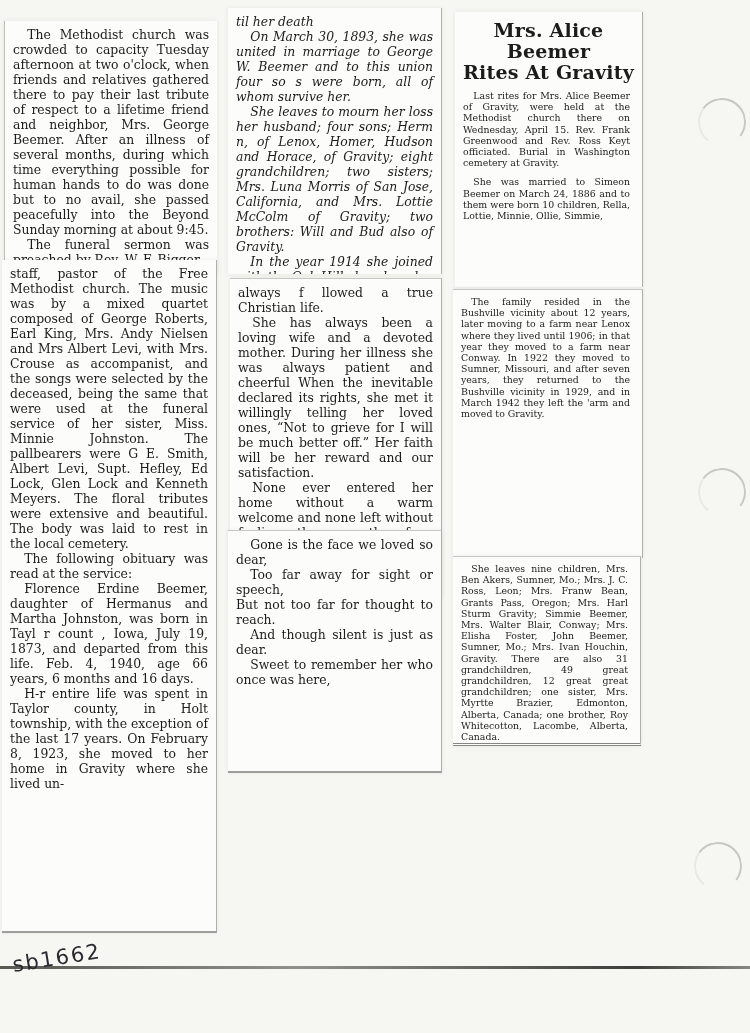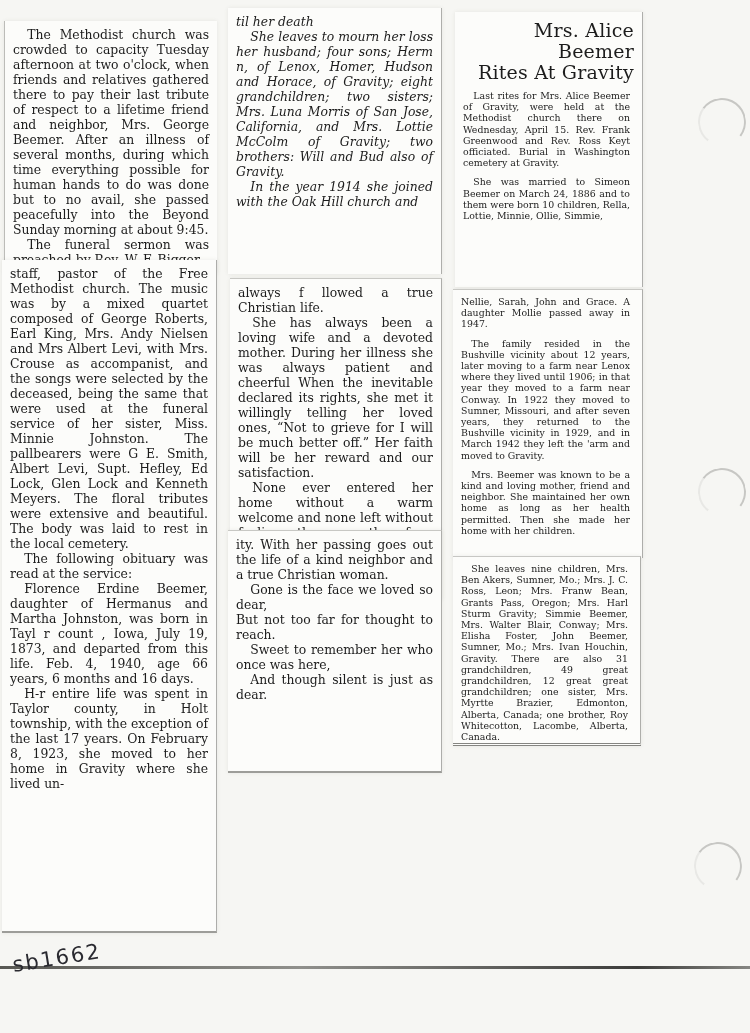--- a/index.html
+++ b/index.html
@@ -21,22 +21,22 @@
   
   .clip.big{font-size:12.4px;line-height:15px;text-align:justify;}
   .clip.big p{margin:0;text-indent:1.15em;}
   .clip.big p.cont{text-indent:0;}
   
   .clip.small{font-size:9.4px;line-height:11.2px;text-align:justify;}
   .clip.small p{margin:0 4px 8px 0;text-indent:1.1em;}
   .clip.small p.cont{text-indent:0;}
   .clip.small p:last-child{margin-bottom:0;}
   .headline{
-    font-weight:normal;font-size:19px;line-height:21px;
-    text-align:right;text-indent:0;margin:0 0 7px 0;
+    font-weight:bold;font-size:19px;line-height:21px;
+    text-align:center;text-indent:0;margin:0 0 7px 0;
     letter-spacing:0.2px;
   }
   .headline span{display:block;}
   
   .edge-r{border-right:1px solid rgba(110,110,105,0.55);}
   .edge-l{border-left:1px solid rgba(110,110,105,0.45);}
   .edge-b{border-bottom:2px solid rgba(80,80,75,0.55);}
   .edge-b2{border-bottom:3px double rgba(70,70,65,0.65);}
   .edge-t{border-top:1px solid rgba(120,120,115,0.4);}
   
@@ -76,51 +76,50 @@
 
   <div class="clip big edge-r edge-b" style="left:2px;top:260px;width:215px;height:673px;">
     <p class="cont">staff, pastor of the Free Methodist church.  The music was by a mixed quartet composed of George Roberts, Earl King, Mrs. Andy Nielsen and Mrs Albert Levi, with Mrs. Crouse as accompanist, and the songs were selected by the deceased, being the same that were used at the funeral service of her sister, Miss. Minnie Johnston. The pallbearers were G E. Smith, Albert Levi, Supt. Hefley, Ed Lock, Glen Lock and Kenneth Meyers. The floral tributes were extensive and beautiful. The body was laid to rest in the local cemetery.</p>
     <p>The following obituary was read at the service:</p>
     <p>Florence Erdine Beemer, daughter of Hermanus and Martha Johnston, was born in Tayl r count , Iowa, July 19, 1873, and departed from this life. Feb. 4, 1940, age 66 years, 6 months and 16 days.</p>
     <p>H-r entire life was spent in Taylor county, in Holt township, with the exception of the last 17 years.  On February 8, 1923, she moved to her home in Gravity where she lived un-</p>
   </div>
 
   <div class="clip big edge-r" style="left:228px;top:8px;width:214px;height:266px;font-style:italic;">
     <p class="cont">til her death</p>
+    <p>On March 30, 1893, she was united in marriage to George W. Beemer and to this union four so s were born, all of whom survive her.</p>
     <p>She leaves to mourn her loss her husband; four sons; Herm n, of Lenox, Homer, Hudson and Horace, of Gravity; eight grandchildren; two sisters; Mrs. Luna Morris of San Jose, California, and Mrs. Lottie McColm of Gravity; two brothers: Will and Bud also of Gravity.</p>
     <p>In the year 1914 she joined with the Oak Hill church and</p>
   </div>
 
   <div class="clip big edge-r edge-t" style="left:230px;top:278px;width:212px;height:322px;">
     <p class="cont">always f llowed a true Christian life.</p>
     <p>She has always been a loving wife and a devoted mother. During her illness she was always patient and cheerful When the inevitable declared its rights, she met it willingly telling her loved ones, “Not to grieve for I will be much better off.”  Her faith will be her reward and our satisfaction.</p>
     <p>None ever entered her home without a warm welcome and none left without feeling the warmth of a genuine hospital-</p>
   </div>
 
   <div class="clip big edge-r edge-b edge-t" style="left:228px;top:530px;width:214px;height:243px;">
-    <p class="cont">ity.  With her passing goes out the life of a kind neighbor and a true Christian woman.</p>
     <p>Gone is the face we loved so dear,</p>
+    <p>Too far away for sight or speech,</p>
     <p class="cont">But not too far for thought to reach.</p>
+    <p>And though silent is just as dear.</p>
     <p>Sweet to remember her who once was here,</p>
-    <p>And though silent is just as dear.</p>
   </div>
 
   <div class="clip small edge-r" style="left:455px;top:12px;width:188px;height:275px;padding-top:8px;">
     <h2 class="headline">
       <span>Mrs. Alice Beemer</span>
       <span>Rites At Gravity</span>
     </h2>
     <p>Last rites for Mrs. Alice Beemer of Gravity, were held at the Methodist church there on Wednesday, April 15. Rev. Frank Greenwood and Rev. Ross Keyt officiated. Burial in Washington cemetery at Gravity.</p>
     <p>She was married to Simeon Beemer on March 24, 1886 and to them were born 10 children, Rella, Lottie, Minnie, Ollie, Simmie,</p>
   </div>
 
   <div class="clip small edge-r edge-t" style="left:453px;top:289px;width:190px;height:269px;">
-    <p class="cont">Nellie, Sarah, John and Grace. A daughter Mollie passed away in 1947.</p>
     <p>The family resided in the Bushville vicinity about 12 years, later moving to a farm near Lenox where they lived until 1906; in that year they moved to a farm near Conway. In 1922 they moved to Sumner, Missouri, and after seven years, they returned to the Bushville vicinity in 1929, and in March 1942 they left the 'arm and moved to Gravity.</p>
-    <p>Mrs. Beemer was known to be a kind and loving mother, friend and neighbor. She maintained her own home as long as her health permitted.  Then she made her home with her children.</p>
   </div>
 
   <div class="clip small edge-r edge-b2 edge-t" style="left:453px;top:556px;width:188px;height:190px;">
     <p>She leaves nine children, Mrs. Ben Akers, Sumner, Mo.; Mrs. J. C. Ross, Leon; Mrs. Franw Bean, Grants Pass, Oregon;  Mrs. Harl Sturm Gravity; Simmie Beemer, Mrs. Walter Blair, Conway; Mrs. Elisha Foster, John Beemer, Sumner, Mo.;  Mrs. Ivan Houchin, Gravity. There are also 31 grandchildren, 49 great grandchildren, 12 great great grandchildren; one sister, Mrs. Myrtte Brazier, Edmonton, Alberta, Canada;  one brother, Roy Whitecotton, Lacombe, Alberta, Canada.</p>
   </div>
 
   <div class="punch p1"></div>
   <div class="punch p2"></div>
   <div class="punch p3"></div>
   <div class="page-line"></div>

